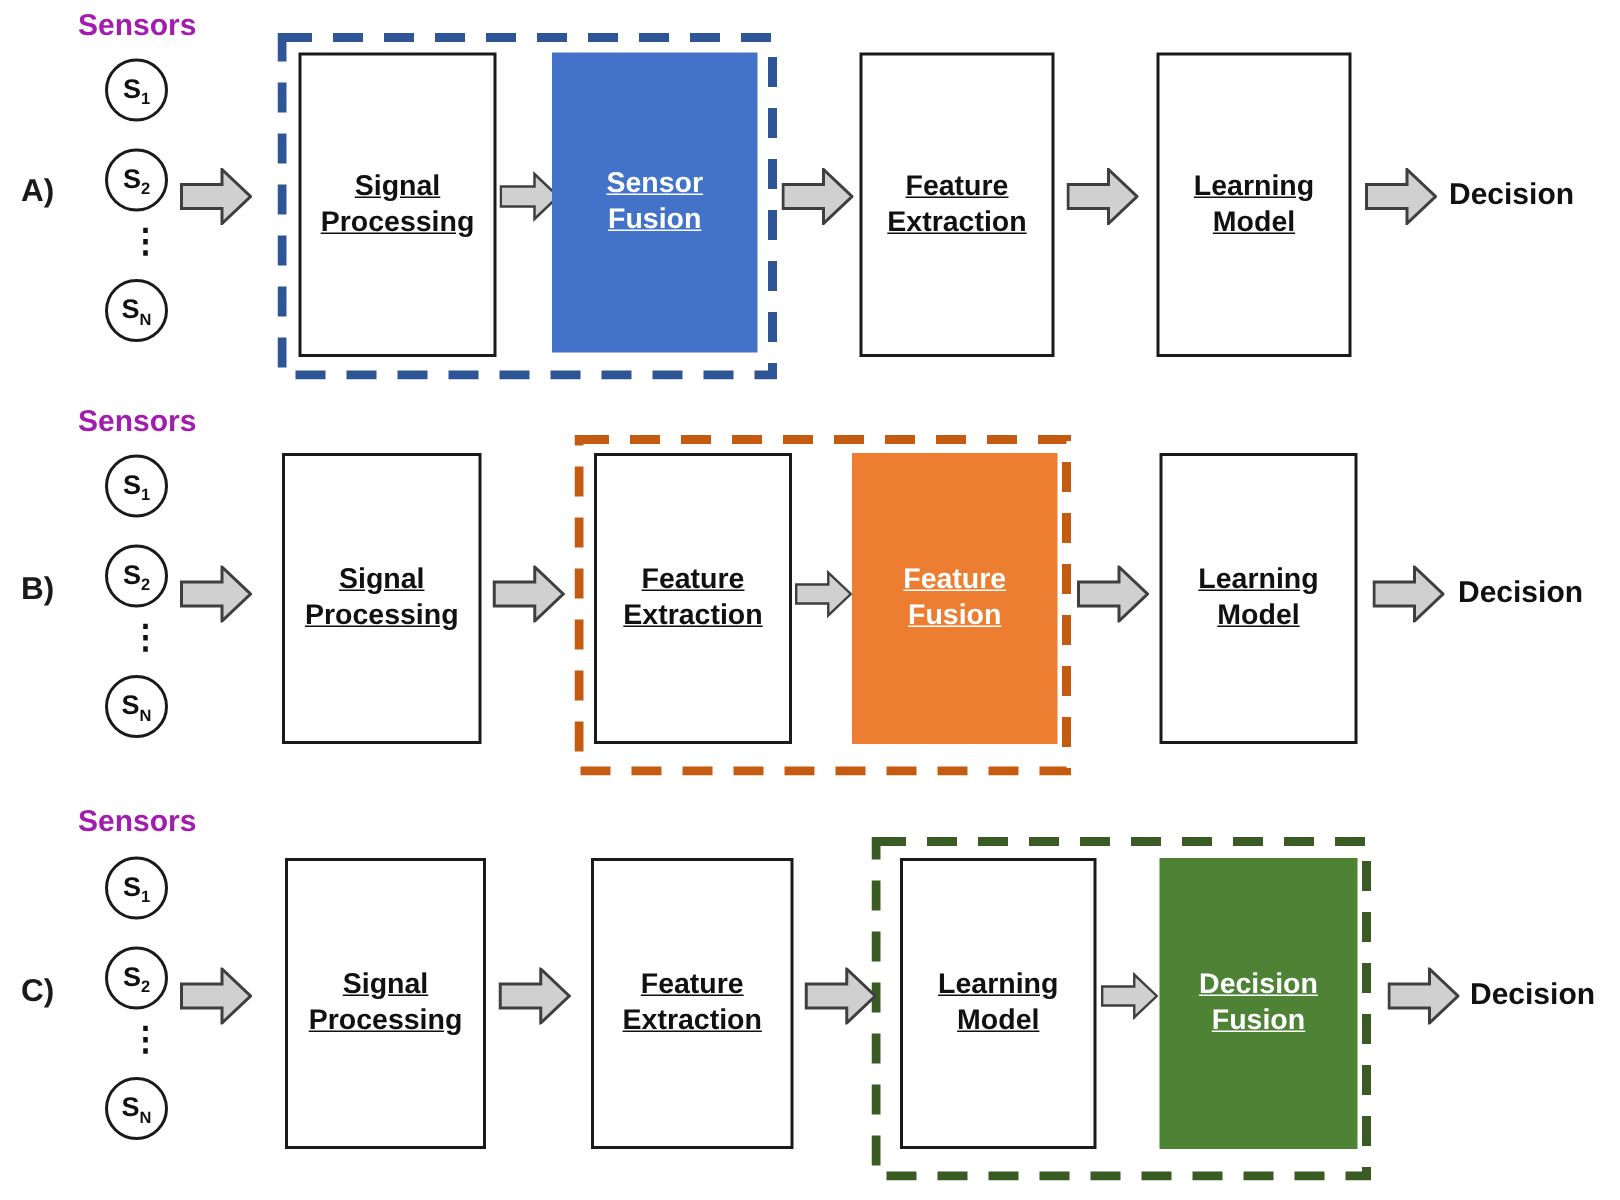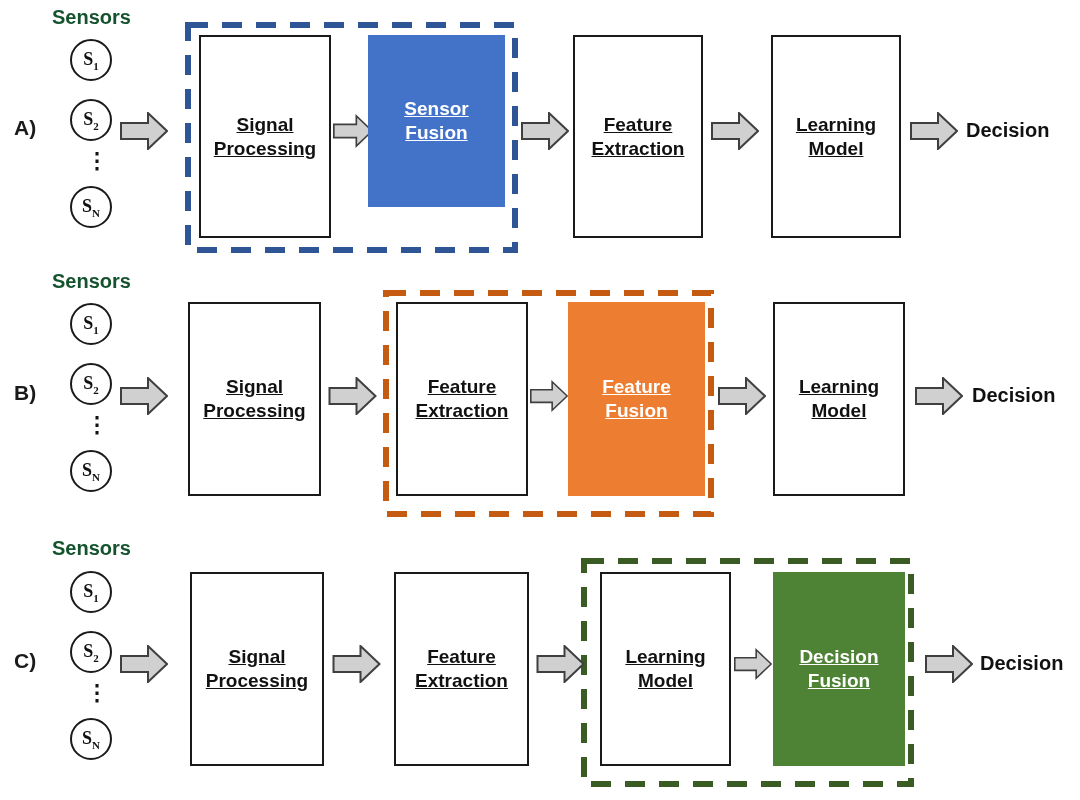--- a/index.html
+++ b/index.html
@@ -28,21 +28,21 @@
     color: #1a1a1a;
     letter-spacing: 0px;
     white-space: nowrap;
   }
 
   
   .sensors-title {
     position: absolute;
     font-size: 20px;
     font-weight: bold;
-    color: #14532d;
+    color: #a21caf;
     white-space: nowrap;
   }
   .sensor-circle {
     position: absolute;
     width: 42px;
     height: 42px;
     border: 2.5px solid #1a1a1a;
     border-radius: 50%;
     box-sizing: border-box;
     display: flex;
@@ -50,21 +50,20 @@
     justify-content: center;
     background: #ffffff;
   }
   .sensor-circle .lbl {
     font-size: 18px;
     font-weight: 600;
     color: #111111;
     line-height: 1;
     position: relative;
     top: -1px;
-    font-family: Liberation Serif, serif;
   }
   .sensor-circle .lbl sub {
     font-size: 11px;
     line-height: 0;
   }
   .vdots {
     position: absolute;
     font-size: 22px;
     font-weight: bold;
     color: #111111;
@@ -158,21 +157,21 @@
       <span>Signal</span><br><span>Processing</span>
     </span>
   </div>
 
   <div class="barrow" style="left:333px; top:112px;">
     <svg width="40" height="38" viewBox="0 0 48 38">
       <polygon points="1,11 28,11 28,1 47,19 28,37 28,27 1,27" fill="#D0D0D0" stroke="#3F3F3F" stroke-width="2" stroke-linejoin="miter"></polygon>
     </svg>
   </div>
 
-  <div class="pbox filled" style="left:368px; top:35px; width:137px; height:172px; background:#4273C8;align-items:center;">
+  <div class="pbox filled" style="left:368px; top:35px; width:137px; height:200px; background:#4273C8;align-items:center;">
     <span class="txt">
       <span>Sensor</span><br><span>Fusion</span>
     </span>
   </div>
 
   <div class="barrow" style="left:521px; top:112px;">
     <svg width="48" height="38" viewBox="0 0 48 38">
       <polygon points="1,11 28,11 28,1 47,19 28,37 28,27 1,27" fill="#D0D0D0" stroke="#3F3F3F" stroke-width="2" stroke-linejoin="miter"></polygon>
     </svg>
   </div>

